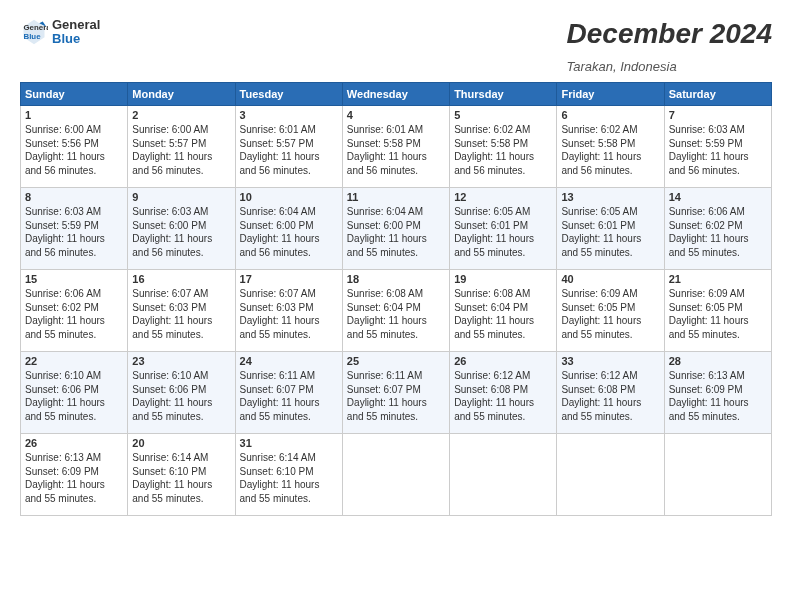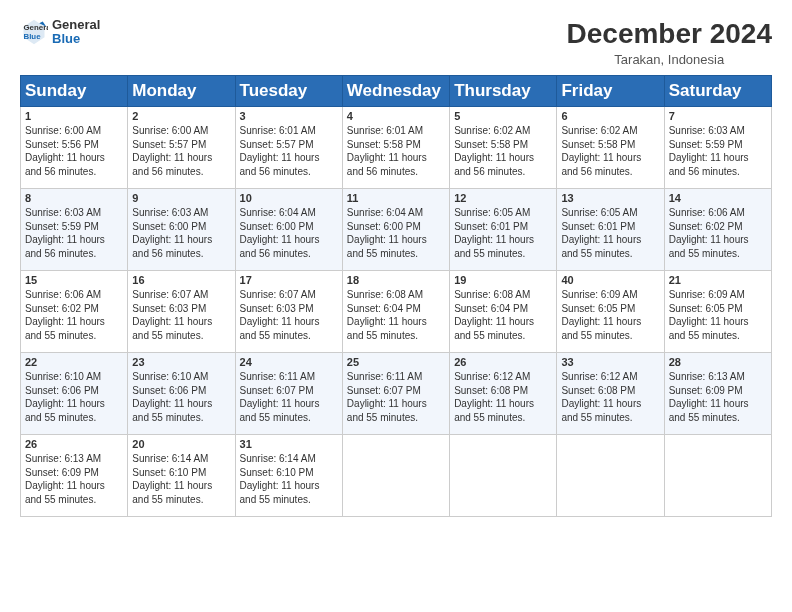--- a/index.html
+++ b/index.html
@@ -26,41 +26,42 @@
       display: flex;
       align-items: center;
       gap: 0;
     }
     .logo-icon {
       width: 28px;
       height: 28px;
       margin-right: 4px;
     }
     .title-block {
-      text-align: center;
+      text-align: left;
+      font-style: italic;
     }
     .month-year {
       font-size: 28px;
       font-weight: bold;
       color: #333;
     }
     .location {
       font-size: 13px;
       color: #555;
-      margin-top: 2px;
+      margin-top: 9px;
     }
     .calendar {
       width: 100%;
       border-collapse: collapse;
       table-layout: fixed;
     }
     .calendar thead th {
       background: #2a6db5;
       color: #fff;
-      font-size: 17px;
+      font-size: 11px;
       font-weight: bold;
       padding: 5px 4px;
       text-align: left;
       border: 1px solid #1e5a9a;
     }
     .calendar tbody td {
       border: 1px solid #ccc;
       vertical-align: top;
       padding: 3px 4px;
       font-size: 9.5px;

